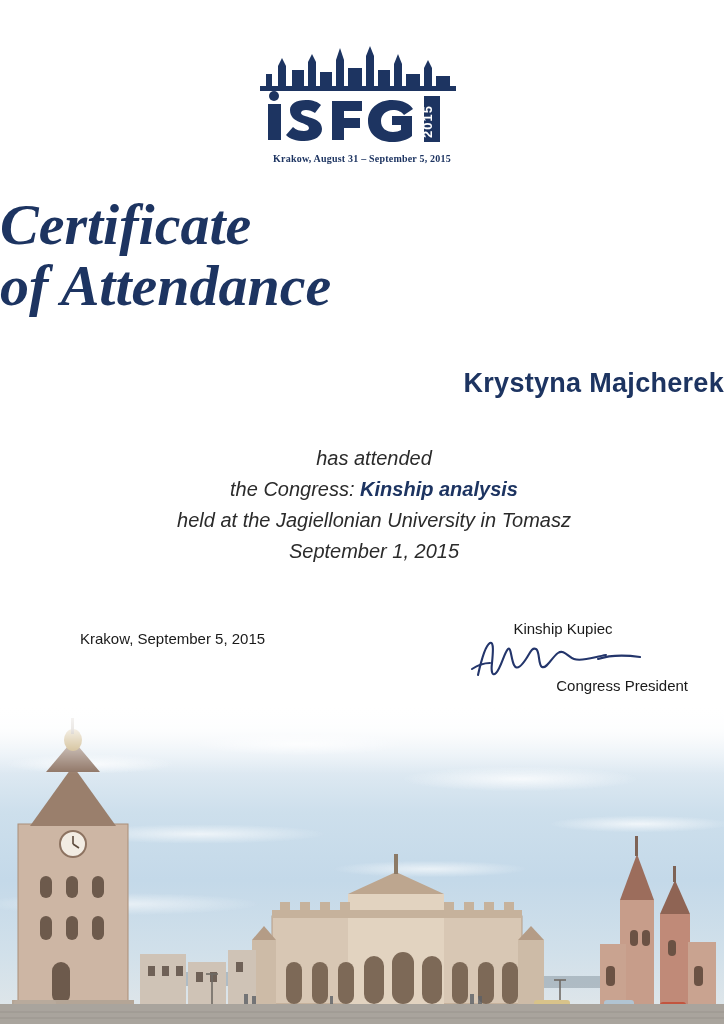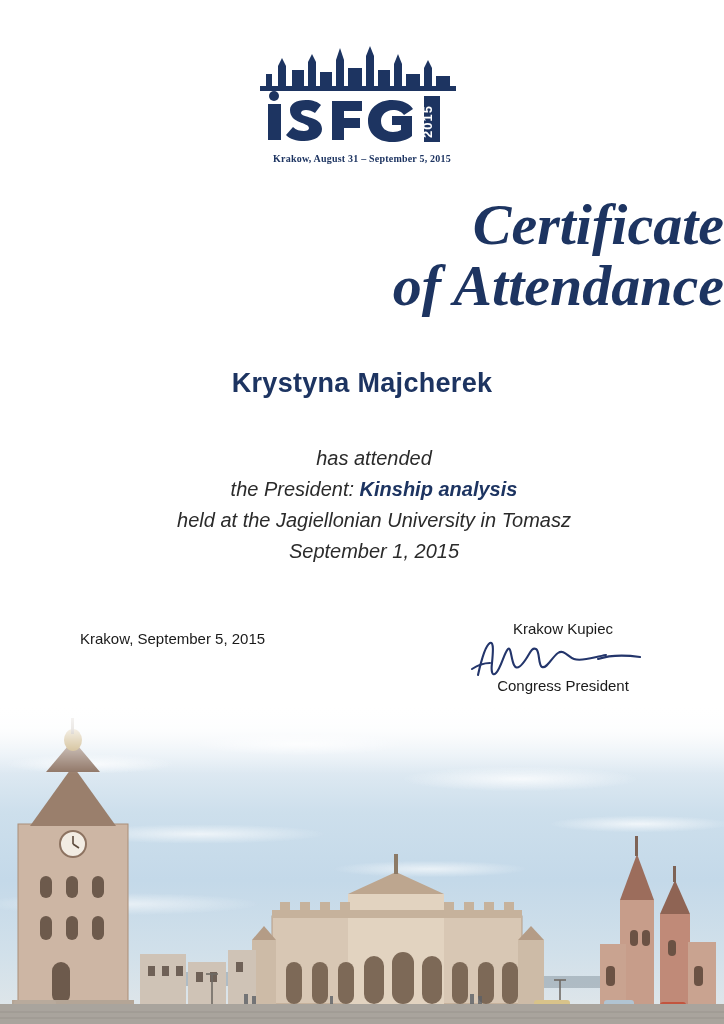--- a/index.html
+++ b/index.html
@@ -43,36 +43,36 @@
     color: #1d3461;
     letter-spacing: 0.2px;
   }
 
   
   .title {
     position: absolute;
     top: 195px;
     left: 0;
     width: 724px;
-    text-align: right;
+    text-align: left;
     font-family: "Liberation Serif", serif;
     font-style: italic;
     font-weight: bold;
     font-size: 58px;
     line-height: 1.05;
     color: #1d3461;
   }
   .title .line2 { display: block; }
 
   .recipient {
     position: absolute;
     top: 368px;
     left: 0;
     width: 724px;
-    text-align: center;
+    text-align: right;
     font-family: "Liberation Sans", sans-serif;
     font-weight: bold;
     font-size: 27px;
     color: #1d3461;
     letter-spacing: 0.3px;
   }
 
   .body-text {
     position: absolute;
     top: 443px;
@@ -116,20 +116,21 @@
   }
   .sig-mark {
     height: 48px;
     margin-top: -2px;
   }
   .sig-role {
     font-family: "Liberation Sans", sans-serif;
     font-size: 15px;
     color: #1a1a1a;
     margin-top: -6px;
+    text-align: right;
   }
 
   
   .photo {
     position: absolute;
     left: 0;
     bottom: 0;
     width: 724px;
     height: 320px;
     overflow: hidden;
@@ -214,30 +215,30 @@
   <div class="title">
     <span>Certificate</span>
     <span class="line2">of Attendance</span>
   </div>
 
   <div class="recipient">Krystyna Majcherek</div>
 
   <div class="body-text">
     <div>has attended</div>
     <div>
-      <span>the President: </span><span class="accent">Kinship analysis</span>
+      <span>the Congress: </span><span class="accent">Kinship analysis</span>
     </div>
     <div>held at the Jagiellonian University in Tomasz</div>
     <div>September 1, 2015</div>
   </div>
 
   <div class="place-date">Krakow, September 5, 2015</div>
 
   <div class="sig-block">
-    <div class="sig-name">Krakow Kupiec</div>
+    <div class="sig-name">Kinship Kupiec</div>
     <div class="sig-mark">
       <svg width="230" height="48" viewBox="0 0 230 48" aria-label="handwritten signature">
         <g fill="none" stroke="#23356b" stroke-width="2.1" stroke-linecap="round">
           <path d="M30 40 C34 22 38 10 42 8 C46 6 45 18 44 28 C43 36 44 42 48 38 C53 33 56 18 60 14 C63 11 63 24 66 30 C69 36 74 30 78 24 C82 18 84 12 88 14 C92 16 90 30 94 32 C99 34 104 22 110 18 C116 14 120 22 126 24 C134 27 146 22 158 20"></path>
           <path d="M24 34 C30 30 36 28 42 28"></path>
           <path d="M150 24 C162 20 178 20 192 22"></path>
         </g>
       </svg>
     </div>
     <div class="sig-role">Congress President</div>

